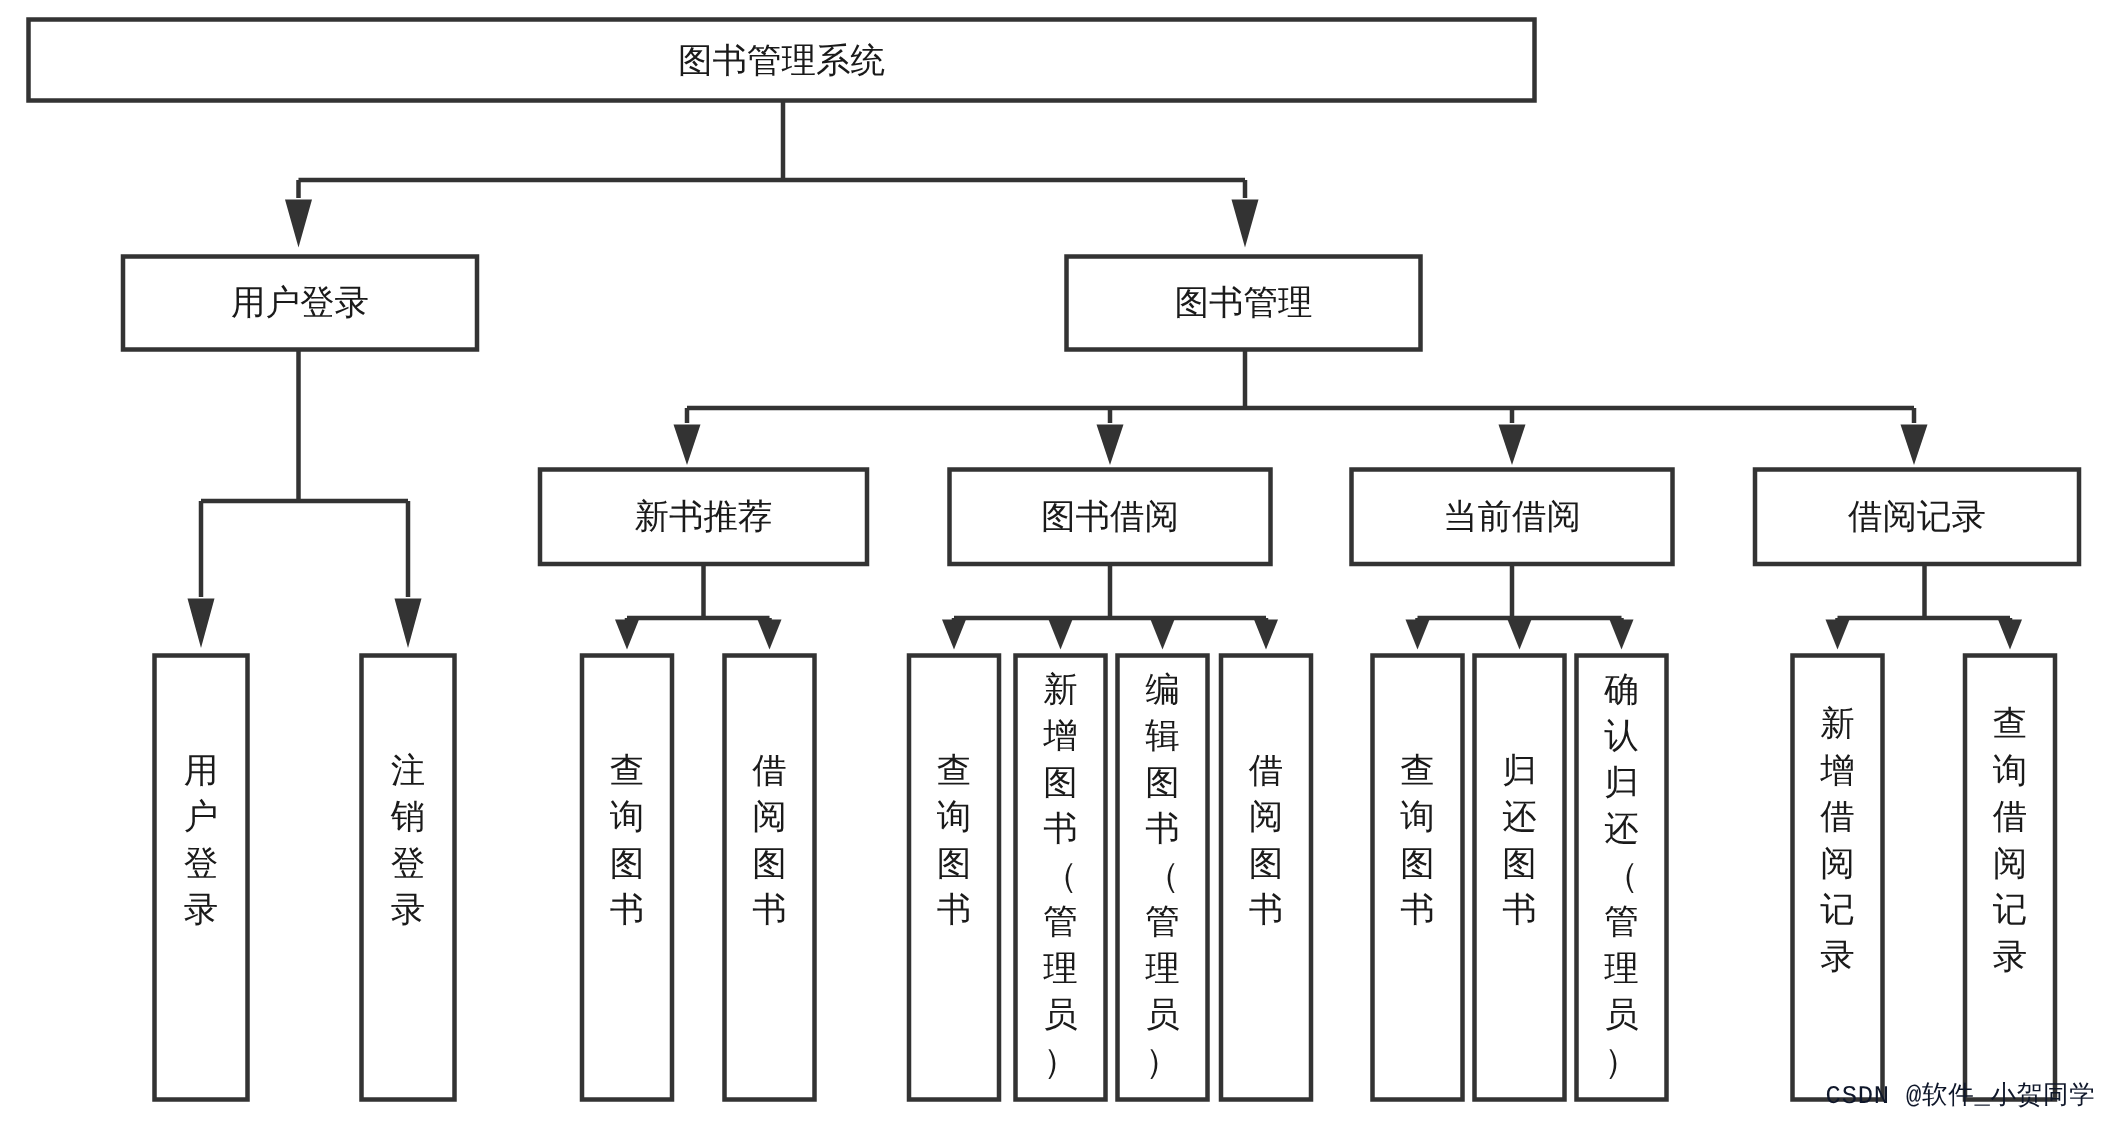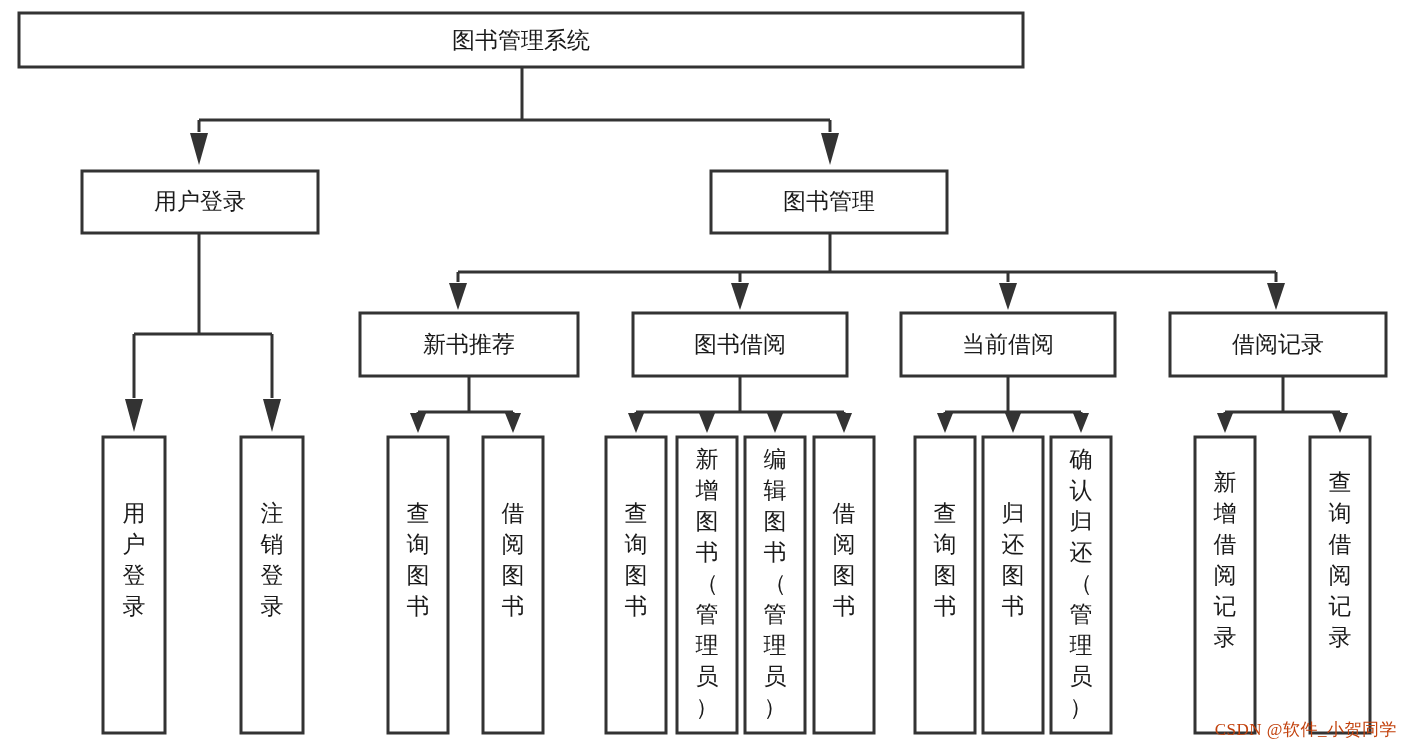--- a/index.html
+++ b/index.html
@@ -50,23 +50,23 @@
   .node-label-vertical {
     fill: #1a1a1a;
     font-family: "Liberation Sans", "DejaVu Sans", sans-serif;
     font-size: 23px;
     text-anchor: middle;
   }
   .watermark {
     position: absolute;
     right: 8px;
     bottom: 6px;
-    font-family: Liberation Serif, serif;
+    font-family: Liberation Mono, monospace;
     font-size: 17px;
-    color: #c2410c;
+    color: #0f172a;
     letter-spacing: 0.5px;
     white-space: nowrap;
     user-select: none;
   }
 </style>
 </head>
 <body>
 
 <div id="diagram-root">
 

